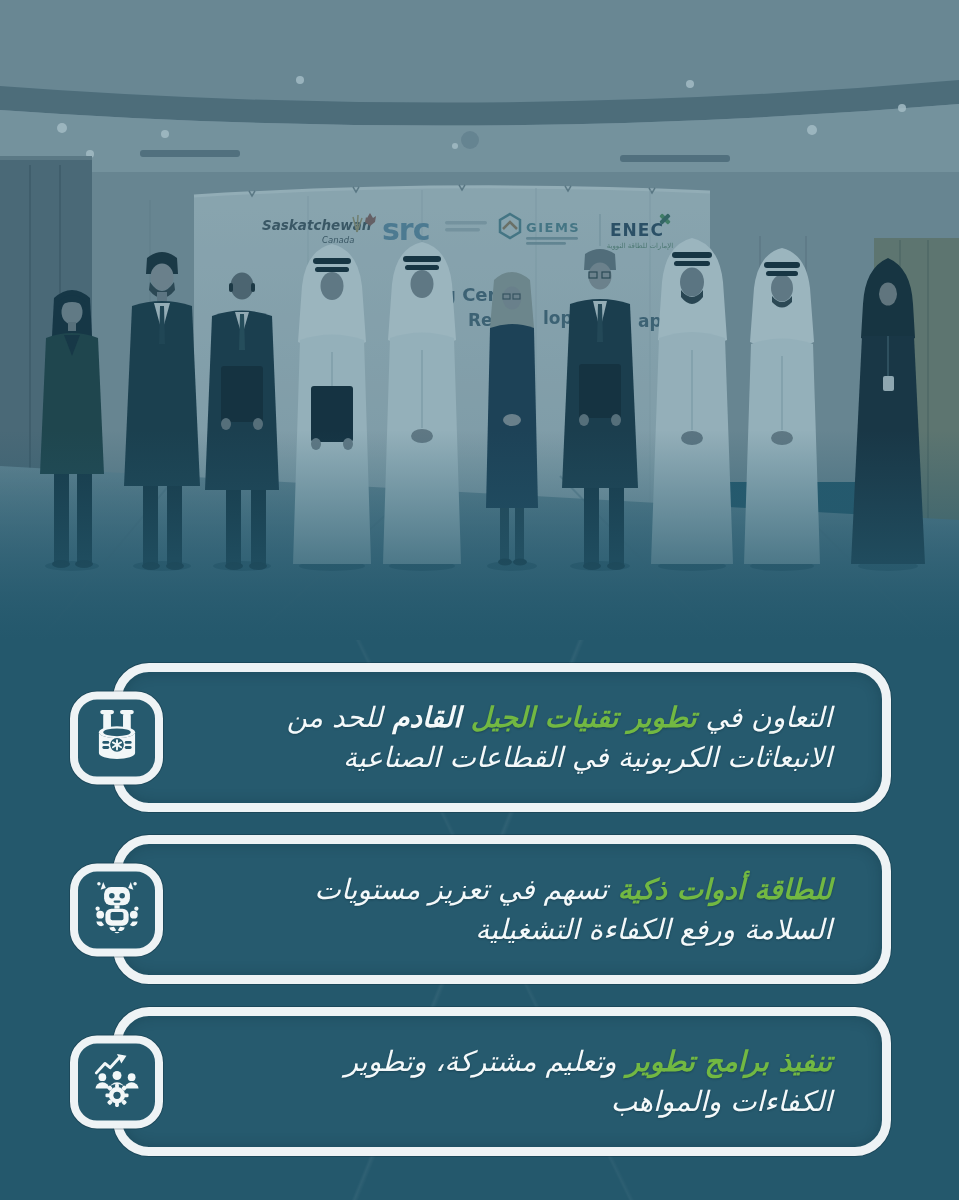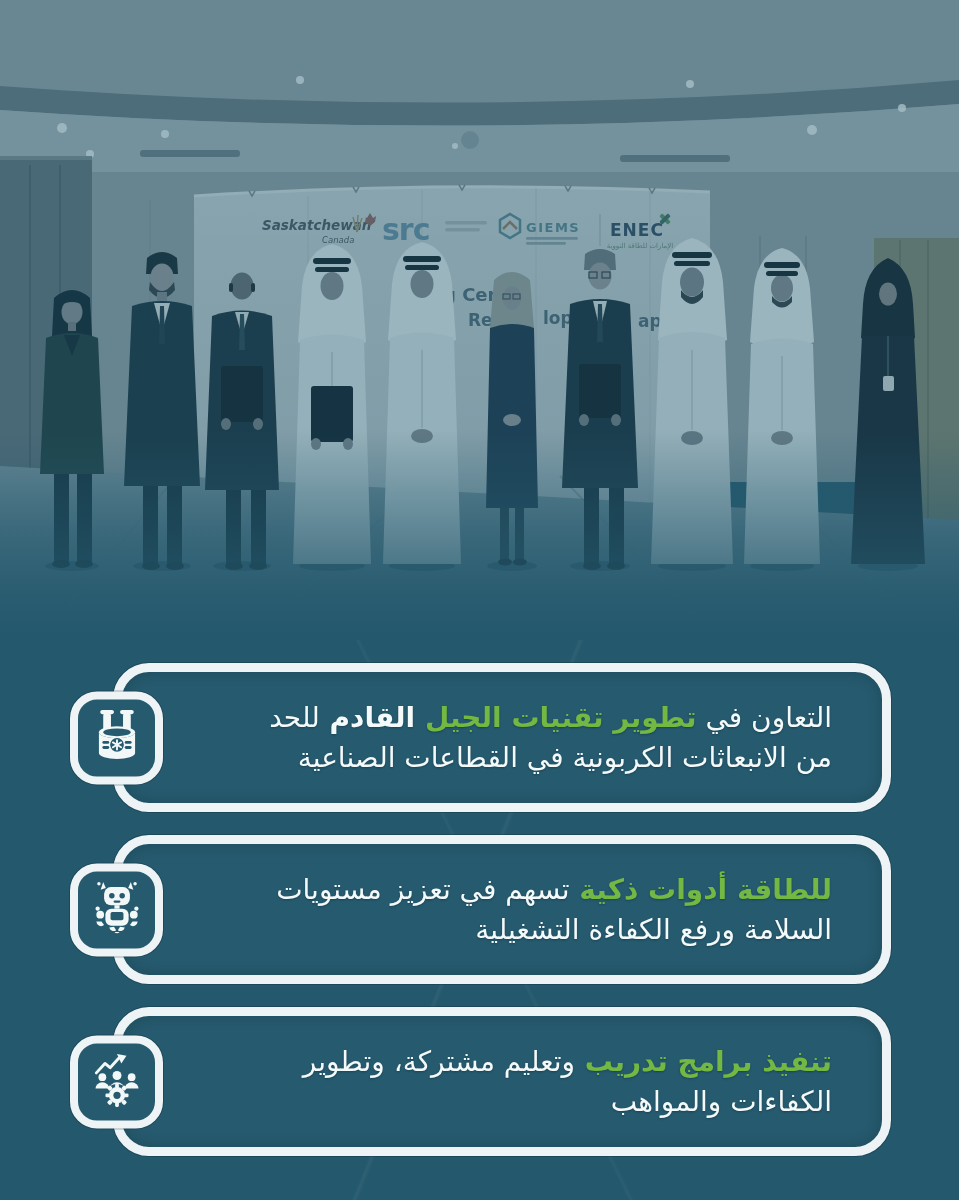--- a/index.html
+++ b/index.html
@@ -14,21 +14,21 @@
       linear-gradient(64deg, transparent 49.8%, rgba(255,255,255,.04) 50%, transparent 50.3%);
   }
   .photo{position:absolute;left:0;top:0;width:959px;height:640px;}
   .photo svg{display:block;}
 
   .card{
     position:absolute;left:113px;width:778px;height:149px;box-sizing:border-box;
     background:#265a6e;border:9px solid #eef3f5;border-radius:36px;
     box-shadow:0 0 0 1px rgba(15,44,56,.35), inset 0 0 14px rgba(8,30,40,.25);
     display:flex;align-items:center;justify-content:flex-end;
-    padding-right:50px;padding-left:120px;
+    padding-right:50px;padding-left:120px;font-style:italic;
   }
   .card-1{top:663px;} .card-2{top:835px;} .card-3{top:1007px;}
 
   .icon-box{
     position:absolute;left:-52px;top:50%;transform:translateY(-50%);
     width:93px;height:93px;box-sizing:border-box;
     background:#265a6e;border:8px solid #eef3f5;border-radius:27px;
     box-shadow:0 0 0 1px rgba(15,44,56,.35);
     display:flex;align-items:center;justify-content:center;
   }
@@ -396,16 +396,16 @@
           <rect x="22.6" y="49.8" width="5.5" height="4.4" rx="1.5"></rect>
           <rect x="43.9" y="49.8" width="5.5" height="4.4" rx="1.5"></rect>
           <rect x="25.2" y="41.2" width="5" height="5" rx="1.5" transform="rotate(45 27.7 43.7)"></rect>
           <rect x="41.8" y="41.2" width="5" height="5" rx="1.5" transform="rotate(-45 44.3 43.7)"></rect>
           <rect x="25.2" y="57.8" width="5" height="5" rx="1.5" transform="rotate(-45 27.7 60.3)"></rect>
           <rect x="41.8" y="57.8" width="5" height="5" rx="1.5" transform="rotate(45 44.3 60.3)"></rect>
         </g>
         <circle class="cut" cx="36" cy="52" r="4.2"></circle>
       </svg>
     </div>
-    <p dir="rtl"><span class="seg-green">تنفيذ برامج تدريب </span><span>وتعليم مشتركة، وتطوير الكفاءات والمواهب</span></p>
+    <p dir="rtl"><span class="seg-green">تنفيذ برامج تطوير </span><span>وتعليم مشتركة، وتطوير الكفاءات والمواهب</span></p>
   </section>
 
 </div>
 
 </body></html>

